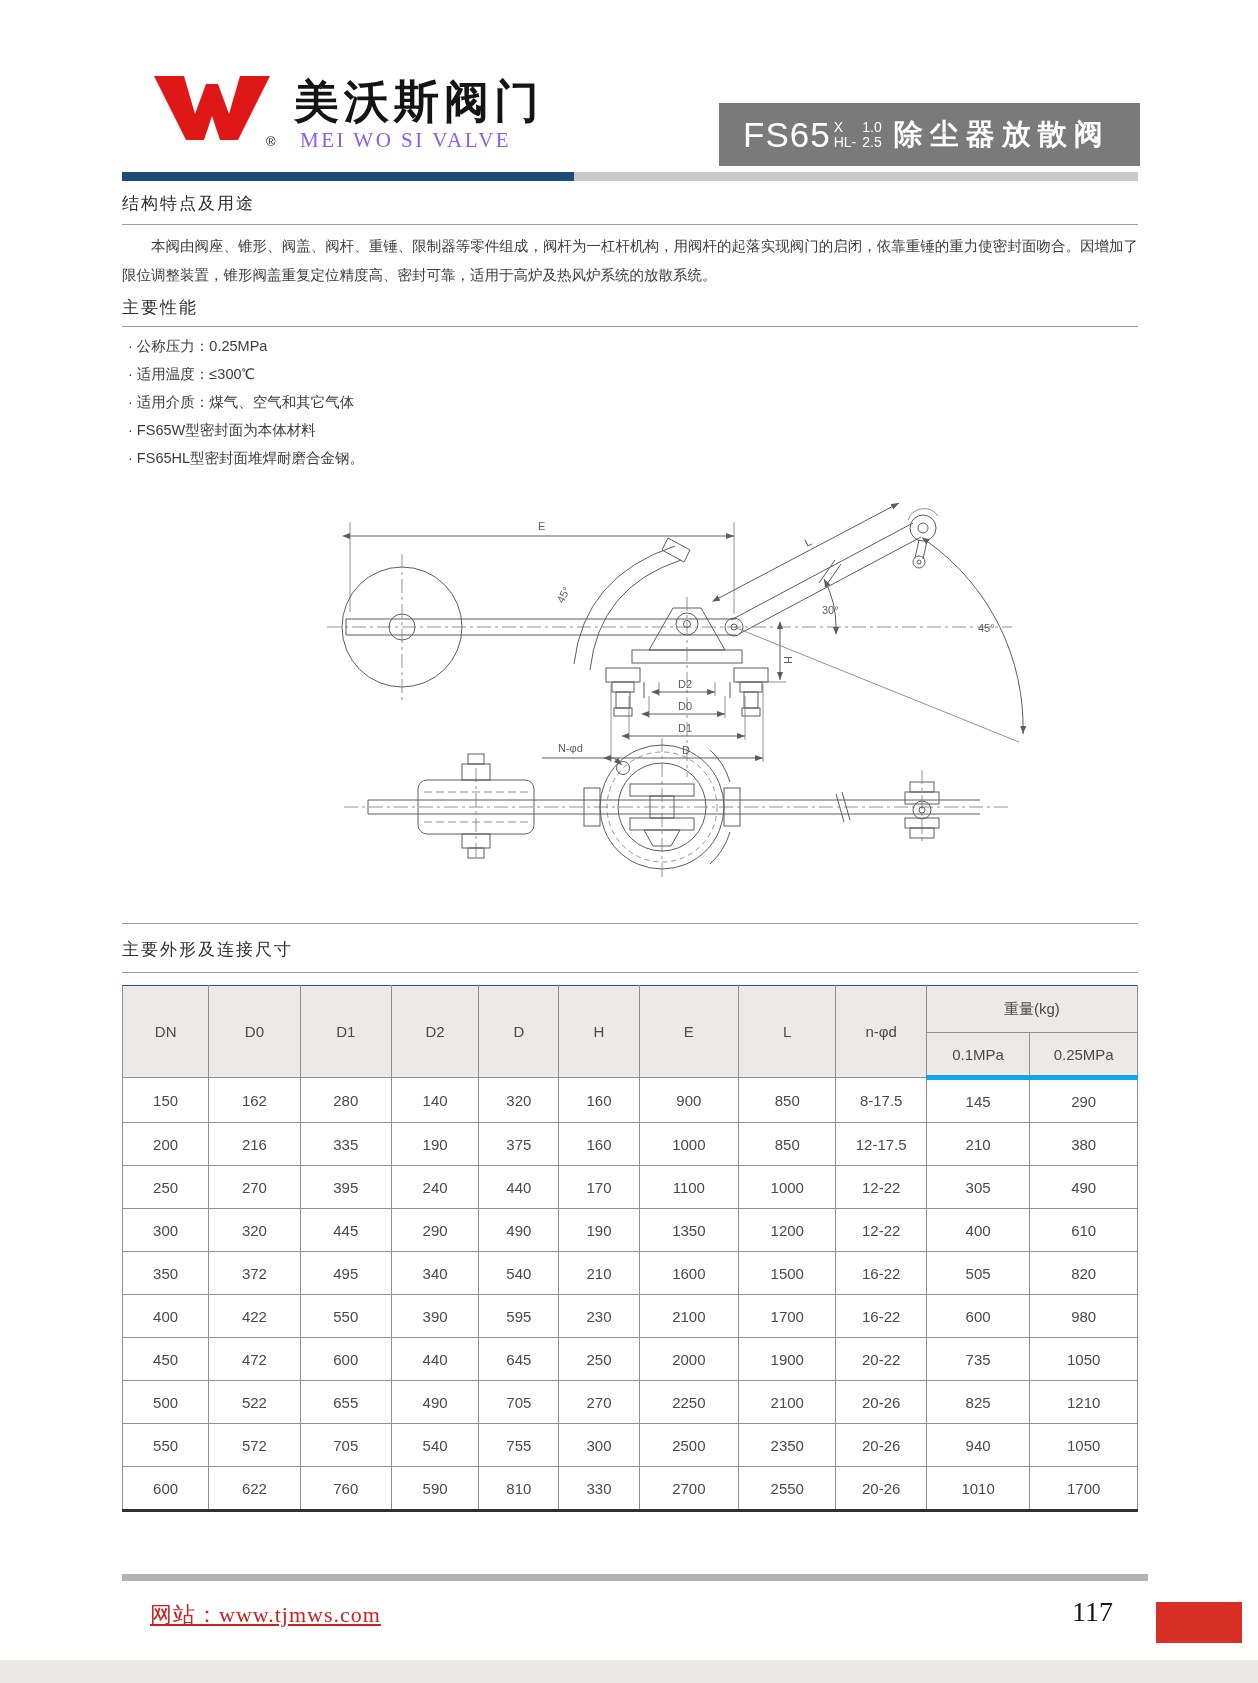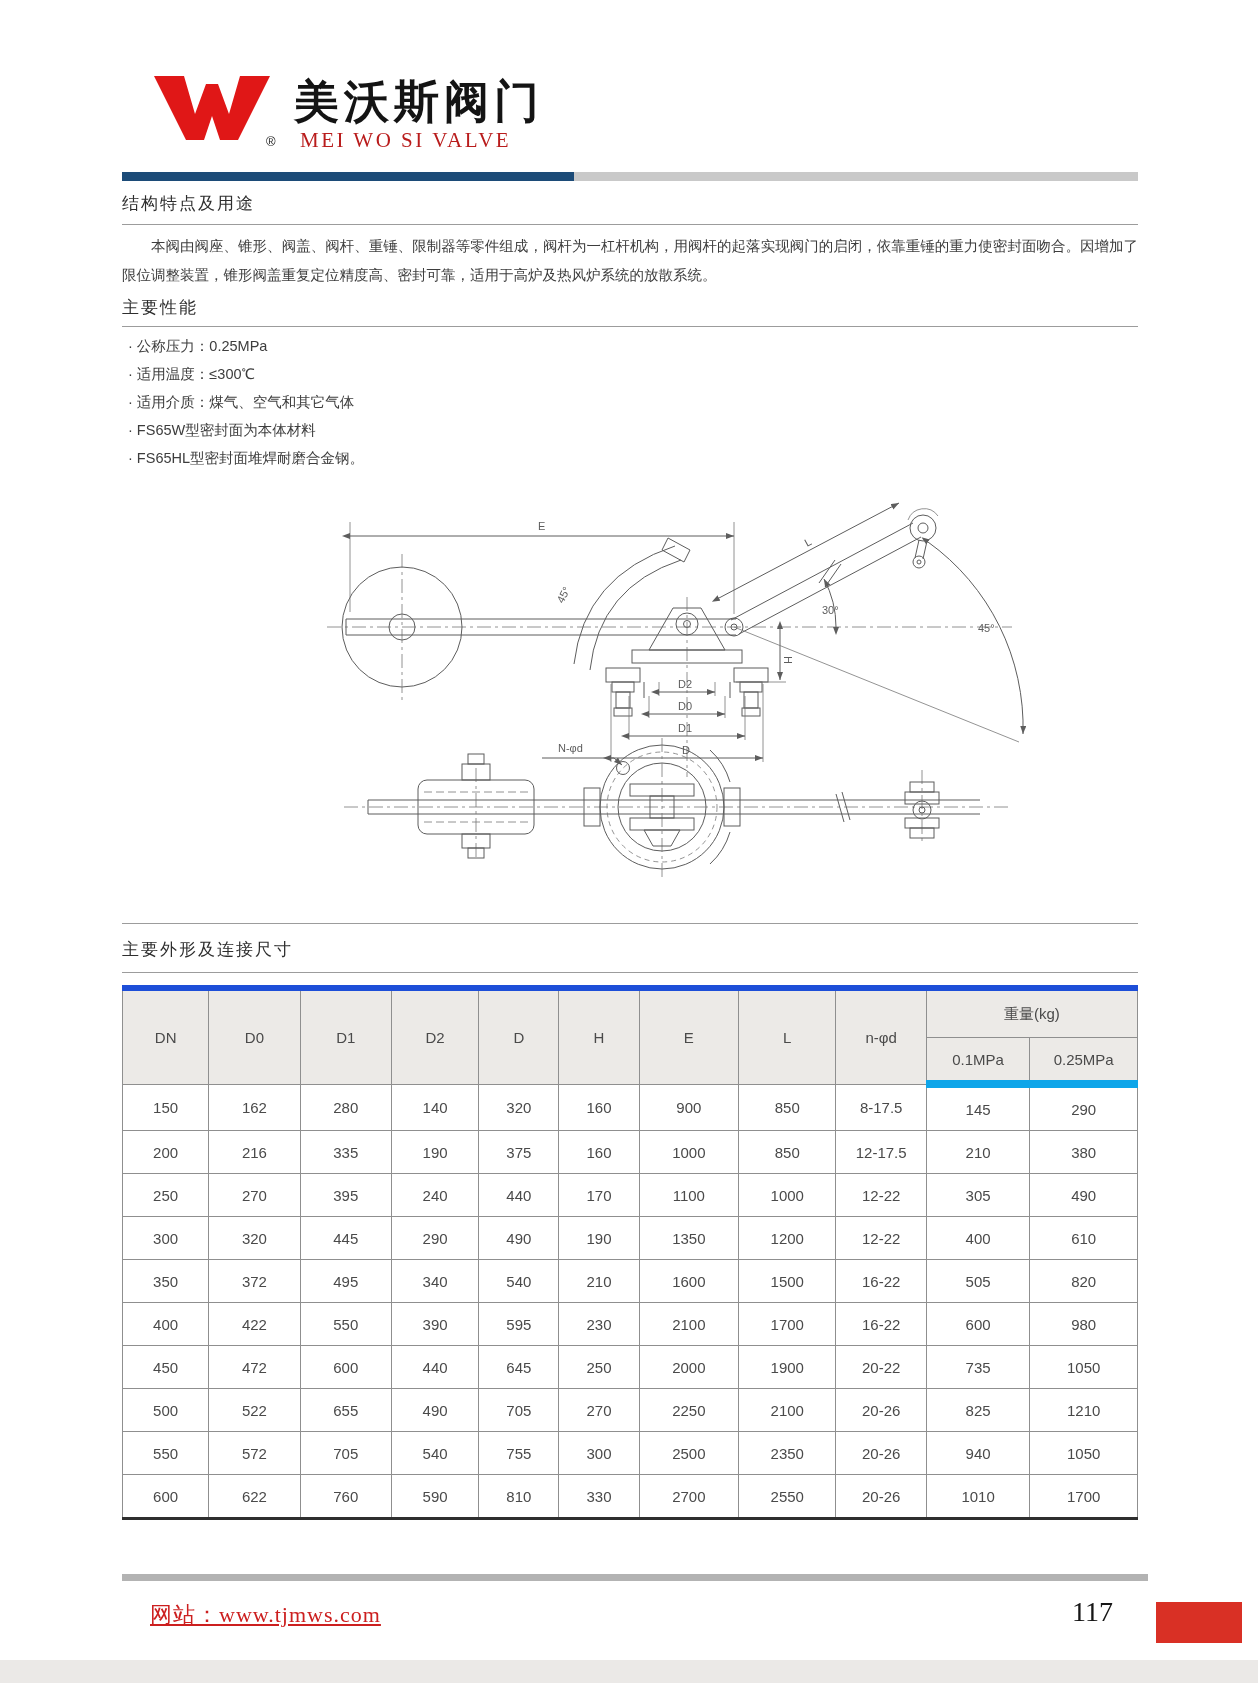--- a/index.html
+++ b/index.html
@@ -5,21 +5,21 @@
   html,body{margin:0;padding:0;background:#e9e7e5;}
   .page{position:relative;width:1258px;height:1683px;background:#ffffff;overflow:hidden;
         font-family:"Liberation Sans",sans-serif;color:#333;}
   .bottom-strip{position:absolute;left:0;top:1660px;width:1258px;height:23px;background:#ebe9e7;}
 
   
   .logo-mark{position:absolute;left:148px;top:66px;width:130px;height:84px;}
   .brand-cn{position:absolute;left:294px;top:72px;font-family:Liberation Sans, sans-serif;
             font-size:45px;font-weight:700;letter-spacing:5px;color:#141414;}
   .brand-en{position:absolute;left:300px;top:128px;font-family:"Liberation Serif",serif;
-            font-size:21px;letter-spacing:2.5px;color:#b91c1c;}
+            font-size:21px;letter-spacing:2.5px;color:#8b5cf6;}
   .banner{position:absolute;left:719px;top:103px;width:421px;height:63px;background:#7a7a7a;
           color:#fff;display:flex;align-items:center;padding-left:24px;box-sizing:border-box;}
   .banner .model{font-size:35px;letter-spacing:1px;}
   .banner .stack{display:flex;flex-direction:column;justify-content:center;font-size:14px;
                  line-height:15px;margin-left:3px;text-align:left;}
   .banner .stack.frac{margin-left:6px;}
   .banner .cn-title{font-size:29px;letter-spacing:7px;margin-left:12px;font-weight:700;white-space:nowrap;}
   .divider-blue{position:absolute;left:122px;top:172px;width:452px;height:9px;background:#1c4b78;}
   .divider-gray{position:absolute;left:574px;top:172px;width:564px;height:9px;background:#c9c9c9;}
 
@@ -36,22 +36,22 @@
   .drawing svg{width:100%;height:100%;}
   .dwg{stroke:#5d5d5d;fill:none;stroke-width:1;}
   .dwg-thin{stroke:#777;fill:none;stroke-width:0.8;}
   .dwg-text{fill:#5d5d5d;font-size:11px;font-family:"Liberation Sans",sans-serif;stroke:none;}
 
   
   .dims-table{position:absolute;left:122px;top:985px;width:1016px;border-collapse:collapse;
               table-layout:fixed;font-size:15px;color:#4a4a4a;}
   .dims-table th,.dims-table td{border:1px solid #8f8f8f;text-align:center;font-weight:normal;}
   .dims-table thead th{background:#eceae7;height:44px;}
-  .dims-table thead tr:first-child th{border-top:6px solid #1d4ed8;}
-  .dims-table thead tr:last-child th{border-bottom:8px solid #0ea5e9;height:40px;}
+  .dims-table thead tr:first-child th{border-top:1px solid #1d4ed8;}
+  .dims-table thead tr:last-child th{border-bottom:5px solid #0ea5e9;height:40px;}
   .dims-table tbody td{height:40px;background:#fff;}
   .dims-table tbody tr:last-child td{border-bottom:3px solid #2f2f2f;}
 
   
   .footer-bar{position:absolute;left:122px;top:1574px;width:1026px;height:7px;background:#b3b3b3;}
   .footer-site{position:absolute;left:150px;top:1600px;font-family:"Liberation Serif",serif;
                font-size:22px;color:#cc1f1f;letter-spacing:1px;text-decoration:underline;}
   .page-number{position:absolute;left:1072px;top:1596px;font-family:"Liberation Serif",serif;
                font-size:28px;color:#161616;}
   .footer-block{position:absolute;left:1156px;top:1602px;width:86px;height:41px;background:#d93025;}
@@ -63,20 +63,32 @@
 
   <div class="logo-mark">
     <svg viewBox="0 0 130 84">
       <path d="M6,10 L36,10 L47,48 L58,18 L70,18 L81,48 L92,10 L122,10 L90,74 L72,74 L64,50 L56,74 L38,74 Z" fill="#e01717" stroke="none"></path>
       <text x="118" y="80" font-size="13" fill="#222">®</text>
     </svg>
   </div>
   <div class="brand-cn">美沃斯阀门</div>
   <div class="brand-en">MEI WO SI VALVE</div>
 
+  <div class="banner">
+    <span class="model">FS65</span>
+    <span class="stack">
+      <span>X</span>
+      <span>HL-</span>
+    </span>
+    <span class="stack frac">
+      <span>1.0</span>
+      <span>2.5</span>
+    </span>
+    <span class="cn-title">除尘器放散阀</span>
+  </div>
   <div class="divider-blue"></div>
   <div class="divider-gray"></div>
 
   <div class="section-title" style="top:192px;">结构特点及用途</div>
   <div class="rule" style="top:224px;"></div>
   <div class="para" style="top:232px;">本阀由阀座、锥形、阀盖、阀杆、重锤、限制器等零件组成，阀杆为一杠杆机构，用阀杆的起落实现阀门的启闭，依靠重锤的重力使密封面吻合。因增加了限位调整装置，锥形阀盖重复定位精度高、密封可靠，适用于高炉及热风炉系统的放散系统。</div>
 
   <div class="section-title" style="top:296px;">主要性能</div>
   <div class="rule" style="top:326px;"></div>
   <div class="bullets" style="top:332px;">

